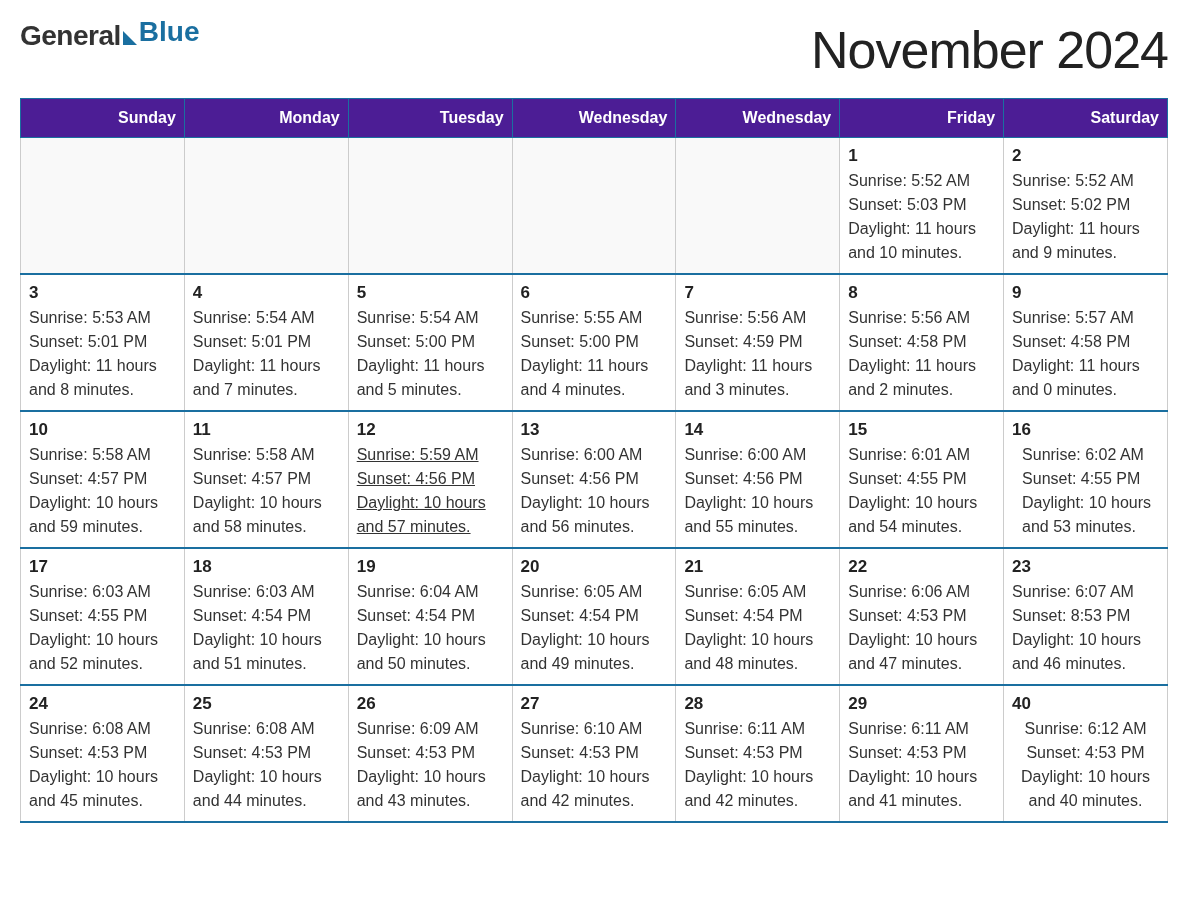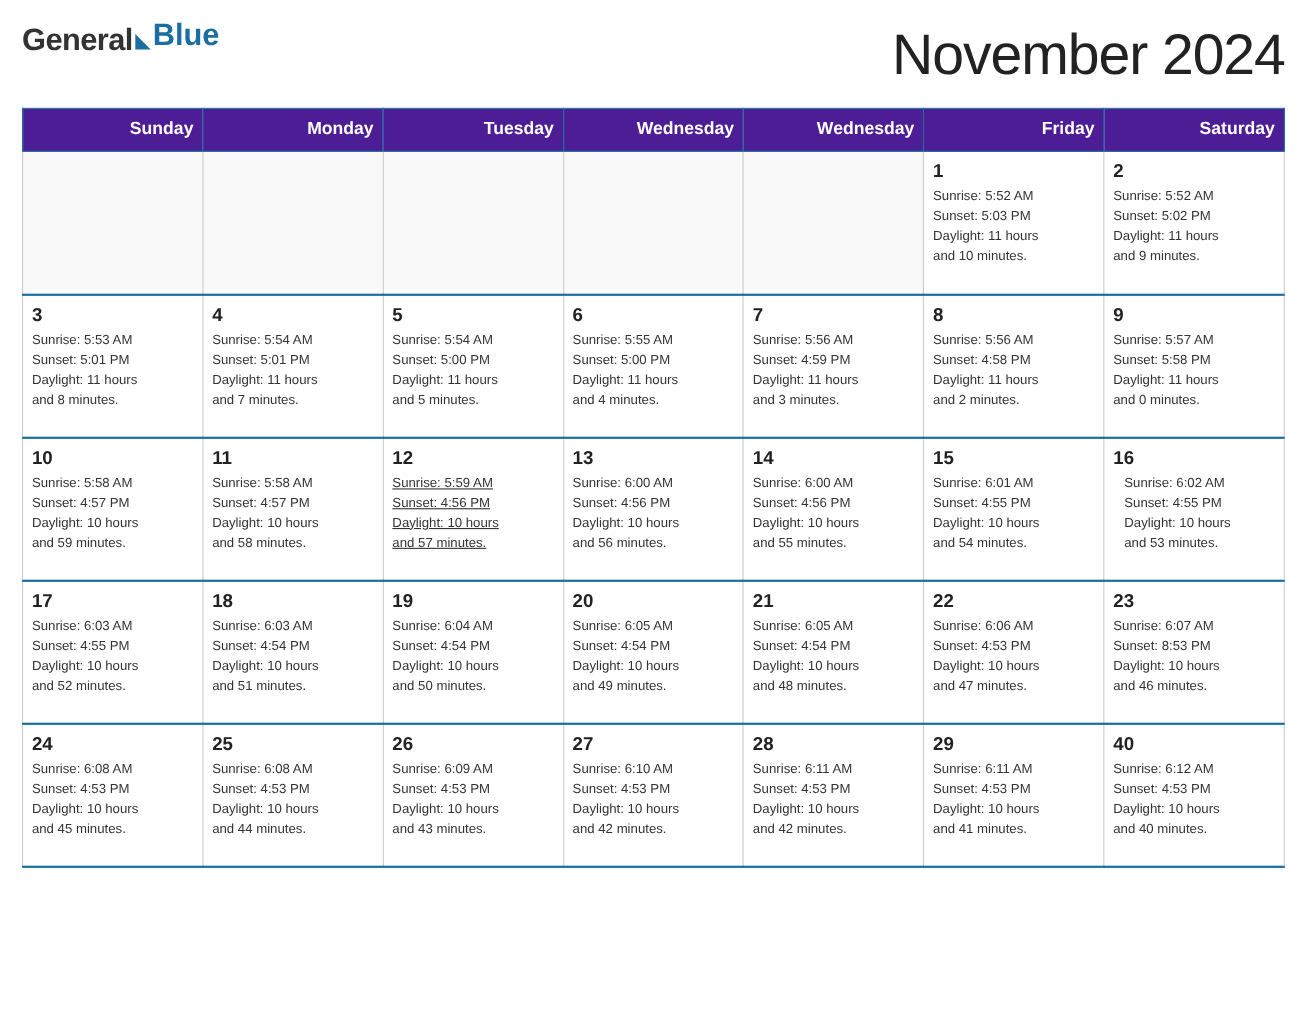--- a/index.html
+++ b/index.html
@@ -89,21 +89,21 @@
       border-bottom: 2px solid #1a6fa0;
     }
     .day-num {
       font-size: 17px;
       font-weight: bold;
       color: #222;
       display: block;
       margin-bottom: 3px;
     }
     .day-info {
-      font-size: 12px;
+      font-size: 16px;
       color: #333;
       line-height: 1.5;
     }
     .empty-cell {
       background: #f9f9f9;
     }
   </style>
 </head>
 <body>
 
@@ -193,21 +193,21 @@
         <td>
           <span class="day-num">8</span>
           <div class="day-info" style="white-space: pre-line;">Sunrise: 5:56 AM
 Sunset: 4:58 PM
 Daylight: 11 hours
 and 2 minutes.</div>
         </td>
         <td>
           <span class="day-num">9</span>
           <div class="day-info" style="white-space: pre-line;">Sunrise: 5:57 AM
-Sunset: 5:58 PM
+Sunset: 4:58 PM
 Daylight: 11 hours
 and 0 minutes.</div>
         </td>
       </tr>
       <tr>
         <td>
           <span class="day-num">10</span>
           <div class="day-info" style="white-space: pre-line;">Sunrise: 5:58 AM
 Sunset: 4:57 PM
 Daylight: 10 hours
@@ -345,20 +345,20 @@
         </td>
         <td>
           <span class="day-num">29</span>
           <div class="day-info" style="white-space: pre-line;">Sunrise: 6:11 AM
 Sunset: 4:53 PM
 Daylight: 10 hours
 and 41 minutes.</div>
         </td>
         <td>
           <span class="day-num">40</span>
-          <div class="day-info" style="white-space: pre-line;">Sunrise: 6:12 AM
+          <div class="day-info" style="white-space: pre-line; text-align: center;">Sunrise: 6:12 AM
 Sunset: 4:53 PM
 Daylight: 10 hours
 and 40 minutes.</div>
         </td>
       </tr>
     </tbody>
 </table>
 
 </body></html>

